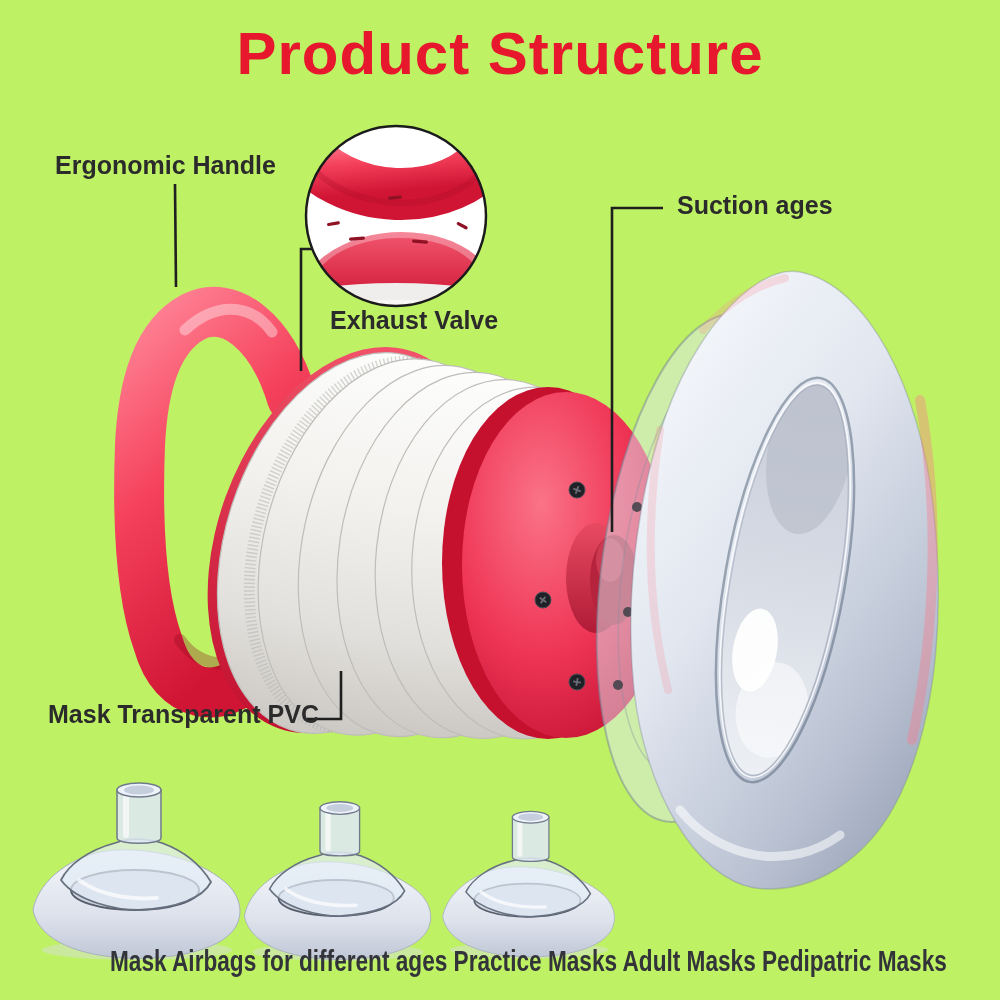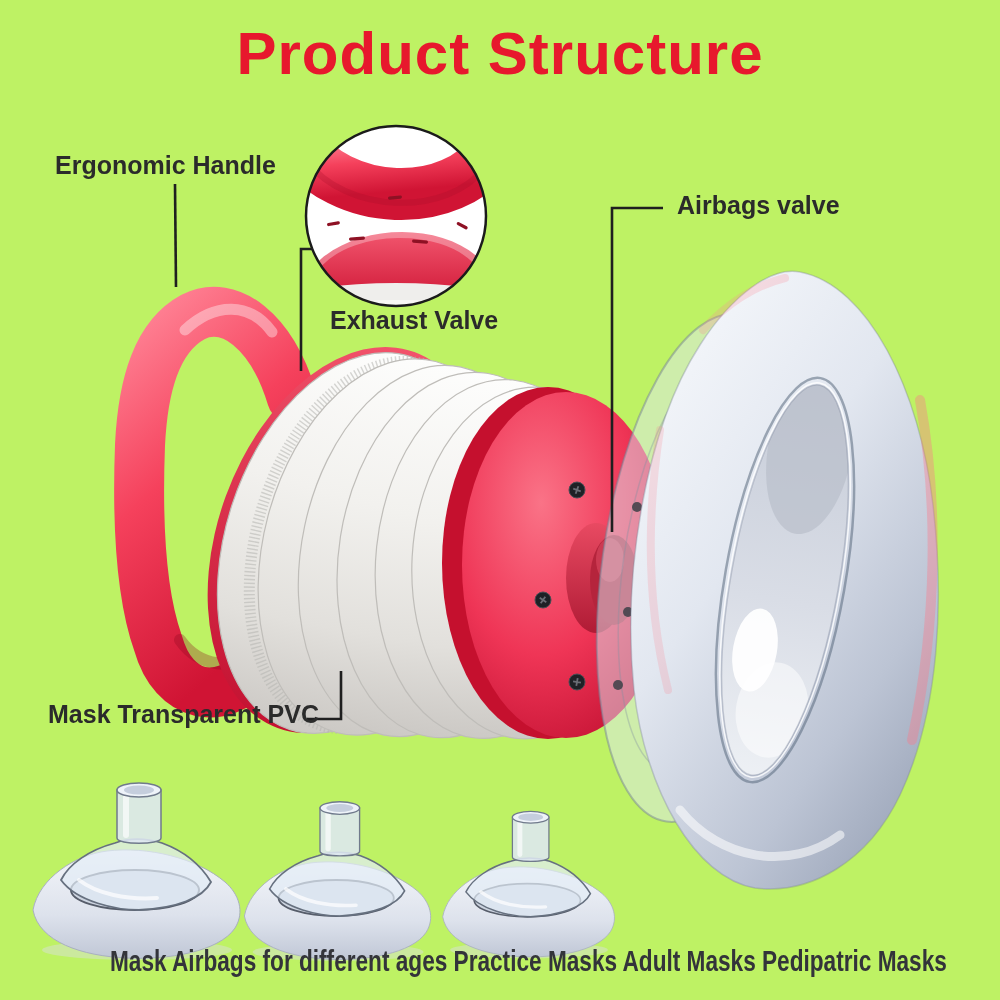--- a/index.html
+++ b/index.html
@@ -194,18 +194,18 @@
       <path d="M 307,719 L 341,719 L 341,671"></path>
     </g>
   </svg>
 
   <div id="title" class="txt">Product Structure</div>
 
   <div id="lbl-ergonomic" class="txt callout-label">Ergonomic Handle</div>
 
   <div id="lbl-exhaust" class="txt callout-label">Exhaust Valve</div>
 
-  <div id="lbl-suction" class="txt callout-label">Airbags valve</div>
+  <div id="lbl-suction" class="txt callout-label">Suction ages</div>
 
   <div id="lbl-pvc" class="txt callout-label">Mask Transparent PVC</div>
 
   <div id="caption" class="txt">Mask Airbags for different ages Practice Masks Adult Masks Pedipatric Masks</div>
 </div>
 
 </body></html>

